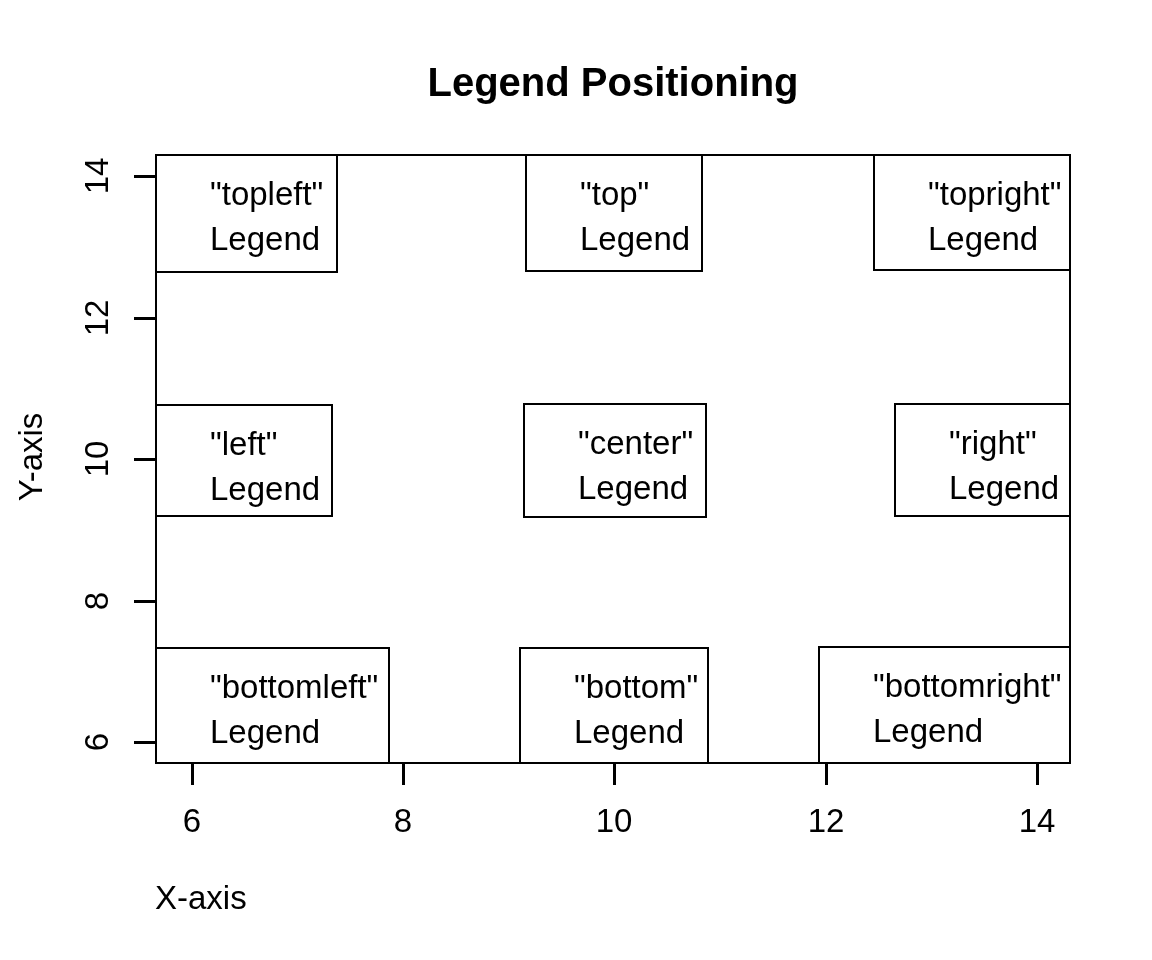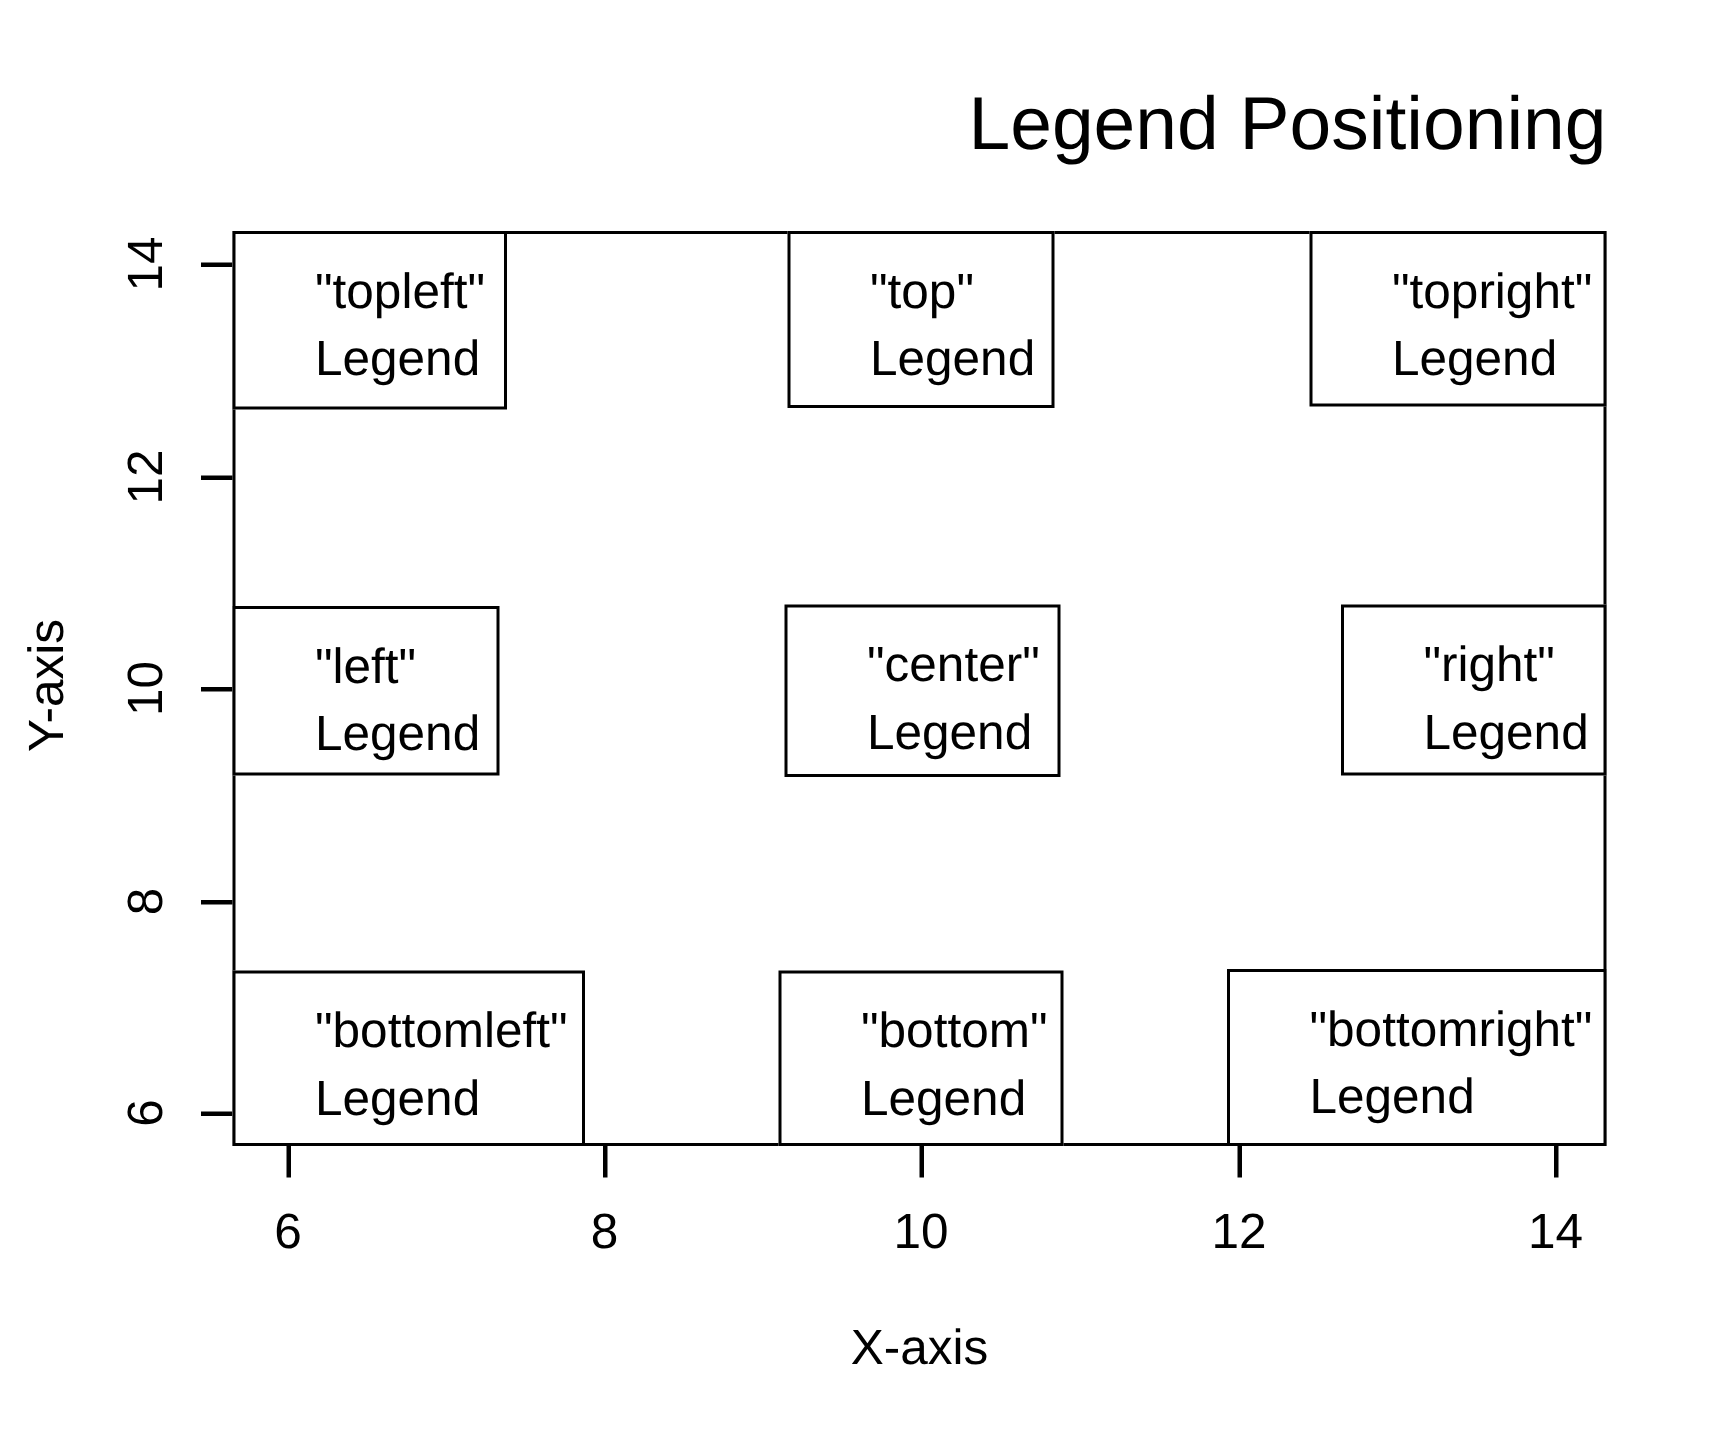--- a/index.html
+++ b/index.html
@@ -6,21 +6,21 @@
   body {
     width: 1152px; height: 960px;
     background: #ffffff;
     font-family: "Liberation Sans", sans-serif;
     color: #000000;
   }
   .canvas { position: relative; width: 1152px; height: 960px; overflow: hidden; }
 
   .chart-title {
     position: absolute; left: 155px; top: 60px; width: 916px;
-    text-align: right; font-size: 50px; font-weight: normal; line-height: 44px;
+    text-align: center; font-size: 40px; font-weight: bold; line-height: 44px;
     white-space: nowrap;
   }
 
   .plot-box {
     position: absolute; left: 155px; top: 154px; width: 916px; height: 610px;
     box-sizing: border-box; border: 2.5px solid #000000; background: transparent;
   }
 
   .xtick { position: absolute; width: 2.5px; height: 21px; top: 764px; background: #000000; }
   .ytick { position: absolute; width: 21px; height: 2.5px; left: 134px; background: #000000; }
@@ -30,21 +30,21 @@
     font-size: 33px; line-height: 36px; white-space: nowrap;
   }
   .ytick-label {
     position: absolute; width: 100px; height: 34px; left: 47px; text-align: center;
     font-size: 33px; line-height: 34px; white-space: nowrap;
     transform: rotate(-90deg);
   }
 
   .axis-title-x {
     position: absolute; left: 155px; top: 878px; width: 916px;
-    text-align: center; font-size: 33px; line-height: 40px; white-space: nowrap;
+    text-align: left; font-size: 33px; line-height: 40px; white-space: nowrap;
   }
   .axis-title-y {
     position: absolute; left: -69px; top: 437px; width: 200px; height: 40px;
     text-align: center; font-size: 33px; line-height: 40px; white-space: nowrap;
     transform: rotate(-90deg);
   }
 
   .legend-box {
     position: absolute; box-sizing: border-box;
     border: 2.5px solid #000000; background: #ffffff;

